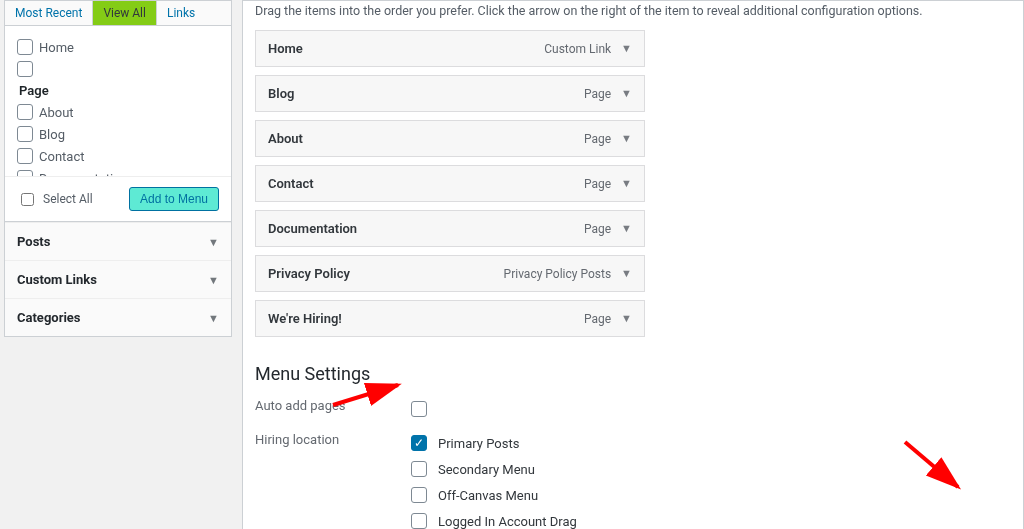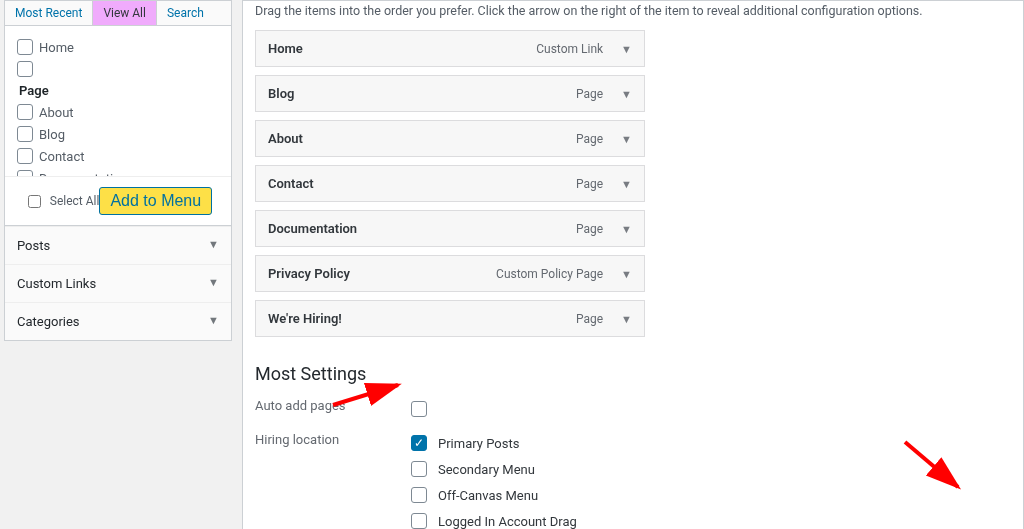--- a/index.html
+++ b/index.html
@@ -29,21 +29,21 @@
     background: #fafafa;
     font-size: 12px;
   }
   .tabs span {
     padding: 5px 10px;
     color: #0073aa;
     cursor: pointer;
     text-align: center;
   }
   .tabs span.active {
-    background: #f0abfc;
+    background: #84cc16;
     border-right: 1px solid #ccd0d4;
     border-left: 1px solid #ccd0d4;
     color: #32373c;
   }
   .tabs span:first-child.active { border-left: none; }
   .page-list {
     max-height: 150px;
     overflow-y: auto;
     padding: 10px 12px;
     font-size: 13px;
@@ -64,48 +64,48 @@
   .page-list input[type="checkbox"] {
     width: 16px; height: 16px;
     border: 1px solid #7e8993;
     border-radius: 3px;
     appearance: none;
     background: #fff;
     margin: 0;
   }
   .select-all-row {
     display: flex;
-    justify-content: center;
+    justify-content: space-between;
     align-items: center;
     padding: 10px 12px;
     border-top: 1px solid #eee;
   }
   .select-all-row label { display: flex; align-items: center; gap: 6px; color: #555d66; font-size: 12px;}
   .btn {
     border: 1px solid #0071a1;
     color: #0071a1;
-    background: #fde047;
+    background: #5eead4;
     padding: 4px 10px;
-    font-size: 16px;
+    font-size: 12px;
     border-radius: 3px;
     cursor: pointer;
   }
   .accordion {
     border: 1px solid #ccd0d4;
     border-top: none;
     background: #fafafa;
   }
   .acc-item {
     display: flex;
     justify-content: space-between;
-    align-items: flex-start;
+    align-items: flex-end;
     padding: 11px 12px;
     border-top: 1px solid #eee;
     cursor: pointer;
-    font-weight: 400;
+    font-weight: 700;
     color: #23282d;
   }
   .acc-item .caret {
     color: #72777c;
     font-size: 11px;
   }
 
   
   .right-box {
     background: #fff;
@@ -127,21 +127,21 @@
     background: #f7f7f7;
     border: 1px solid #dcdcde;
     padding: 10px 12px;
     margin-bottom: 8px;
     display: flex;
     justify-content: space-between;
     align-items: center;
     cursor: move;
   }
   .mi-title { font-weight: 600; font-size: 13px; }
-  .mi-right { display: flex; align-items: flex-end; gap: 18px; color: #646970; font-size: 12px;}
+  .mi-right { display: flex; align-items: flex-start; gap: 10px; color: #646970; font-size: 12px;}
   .mi-right .caret { color: #787c82; font-size: 11px; cursor: pointer; }
 
   .settings-title {
     font-size: 18px;
     font-weight: 400;
     margin: 26px 0 8px 0;
     color: #23282d;
   }
   .settings-row {
     display: flex;
@@ -196,21 +196,21 @@
 <body>
 
 <div class="root">
 <div class="wrap">
 
   <div class="left-col">
     <div class="left-box">
       <div class="tabs">
         <span>Most Recent</span>
         <span class="active">View All</span>
-        <span>Search</span>
+        <span>Links</span>
       </div>
       <div class="page-list">
         <label>
               <input type="checkbox" style="">
               <span>Home</span>
             </label>
         <label>
               <input type="checkbox" style="">
             </label>
         <div class="group-label">Page</div>
@@ -293,34 +293,34 @@
           <div class="menu-item">
             <span class="mi-title">Documentation</span>
             <span class="mi-right">
                   <span>Page</span>
                   <span class="caret">▼</span>
                 </span>
           </div>
           <div class="menu-item">
             <span class="mi-title">Privacy Policy</span>
             <span class="mi-right">
-                  <span>Custom Policy Page</span>
+                  <span>Privacy Policy Posts</span>
                   <span class="caret">▼</span>
                 </span>
           </div>
           <div class="menu-item">
             <span class="mi-title">We're Hiring!</span>
             <span class="mi-right">
                   <span>Page</span>
                   <span class="caret">▼</span>
                 </span>
           </div>
         </div>
 
-        <h2 class="settings-title">Most Settings</h2>
+        <h2 class="settings-title">Menu Settings</h2>
 
         <div class="settings-row">
           <div class="label">Auto add pages</div>
           <div class="content">
             <label>
                   <input type="checkbox" class="cb" style="">
                 </label>
           </div>
         </div>
 

